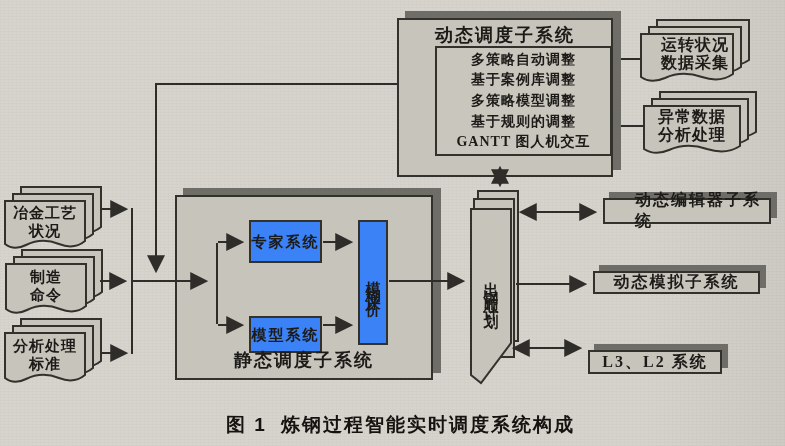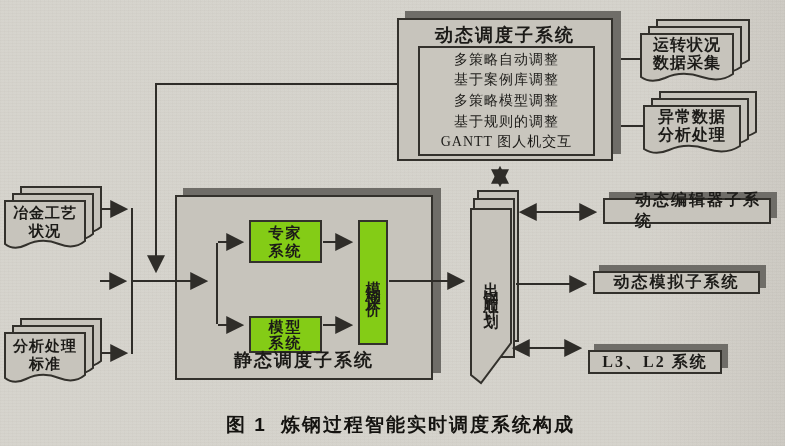--- a/index.html
+++ b/index.html
@@ -28,21 +28,21 @@
     text-align:center;font-weight:bold;font-size:18px;letter-spacing:2px;
     color:#1c1b18;
   }
   .innerbox{
     position:absolute;border:2px solid #33312c;box-sizing:border-box;
     background:#c9c6be;display:flex;flex-direction:column;
     align-items:center;justify-content:space-evenly;text-align:center;
   }
   .smallbox{
     position:absolute;border:2px solid #33312c;box-sizing:border-box;
-    background:#84cc16;display:flex;flex-direction:column;
+    background:#3b82f6;display:flex;flex-direction:row;
     align-items:center;justify-content:center;text-align:center;
     font-size:15px;line-height:18px;font-weight:bold;letter-spacing:2px;
   }
   .vtext{
     writing-mode:vertical-rl;text-orientation:upright;
     letter-spacing:7px;font-weight:bold;
   }
   
   .outbar{
     background:#c7c4bc;border:2px solid #33312c;box-sizing:border-box;
@@ -85,63 +85,80 @@
       <g transform="translate(0,14)">
           <path d="M1 1 H81 V41 Q70 50 55 44 Q38 37 22 45 Q10 51 1 44 Z"></path>
         </g>
     </svg>
     <div class="stack-label" style="left:0;top:14px;width:82px;height:44px;">
       <span>冶金工艺</span>
       <span>状况</span>
     </div>
   </div>
 
+  <div class="abs stack" style="left:5px;top:249px;width:98px;height:70px;">
+    <svg width="98" height="70">
+      <g transform="translate(16,0)">
+          <path d="M1 1 H81 V43 Q70 52 55 46 Q38 39 22 47 Q10 53 1 46 Z"></path>
+        </g>
+      <g transform="translate(8,7)">
+          <path d="M1 1 H81 V43 Q70 52 55 46 Q38 39 22 47 Q10 53 1 46 Z"></path>
+        </g>
+      <g transform="translate(0,14)">
+          <path d="M1 1 H81 V43 Q70 52 55 46 Q38 39 22 47 Q10 53 1 46 Z"></path>
+        </g>
+    </svg>
+    <div class="stack-label" style="left:0;top:14px;width:82px;height:46px;">
+      <span>制造</span>
+      <span>命令</span>
+    </div>
+  </div>
 
   <div class="abs stack" style="left:4px;top:318px;width:98px;height:70px;">
     <svg width="98" height="70">
       <g transform="translate(16,0)">
           <path d="M1 1 H81 V43 Q70 52 55 46 Q38 39 22 47 Q10 53 1 46 Z"></path>
         </g>
       <g transform="translate(8,7)">
           <path d="M1 1 H81 V43 Q70 52 55 46 Q38 39 22 47 Q10 53 1 46 Z"></path>
         </g>
       <g transform="translate(0,14)">
           <path d="M1 1 H81 V43 Q70 52 55 46 Q38 39 22 47 Q10 53 1 46 Z"></path>
         </g>
     </svg>
     <div class="stack-label" style="left:0;top:14px;width:82px;height:46px;">
       <span>分析处理</span>
       <span>标准</span>
     </div>
   </div>
 
-  <div class="abs panel" style="left:397px;top:18px;width:216px;height:143px;">
+  <div class="abs panel" style="left:397px;top:18px;width:216px;height:159px;">
     <div class="panel-title" style="margin-top:3px;">动态调度子系统</div>
-    <div class="innerbox" style="left:19px;top:26px;width:177px;height:110px;font-size:14px;letter-spacing:1px;font-weight:normal;">
+    <div class="innerbox" style="left:36px;top:26px;width:177px;height:110px;font-size:14px;letter-spacing:1px;font-weight:bold;">
       <span>多策略自动调整</span>
       <span>基于案例库调整</span>
       <span>多策略模型调整</span>
       <span>基于规则的调整</span>
       <span>GANTT 图人机交互</span>
     </div>
   </div>
 
   <div class="abs stack" style="left:640px;top:19px;width:112px;height:68px;">
     <svg width="112" height="68">
       <g transform="translate(16,0)">
           <path d="M1 1 H93 V41 Q80 50 62 44 Q42 37 25 45 Q11 51 1 44 Z"></path>
         </g>
       <g transform="translate(8,7)">
           <path d="M1 1 H93 V41 Q80 50 62 44 Q42 37 25 45 Q11 51 1 44 Z"></path>
         </g>
       <g transform="translate(0,14)">
           <path d="M1 1 H93 V41 Q80 50 62 44 Q42 37 25 45 Q11 51 1 44 Z"></path>
         </g>
     </svg>
-    <div class="stack-label" style="left:0;top:14px;width:94px;height:42px;font-size:16px;">
+    <div class="stack-label" style="left:0;top:14px;width:110px;height:42px;font-size:16px;">
       <span>运转状况</span>
       <span>数据采集</span>
     </div>
   </div>
 
   <div class="abs stack" style="left:643px;top:91px;width:116px;height:68px;">
     <svg width="116" height="68">
       <g transform="translate(16,0)">
           <path d="M1 1 H97 V41 Q83 50 64 44 Q44 37 26 45 Q12 51 1 44 Z"></path>
         </g>

